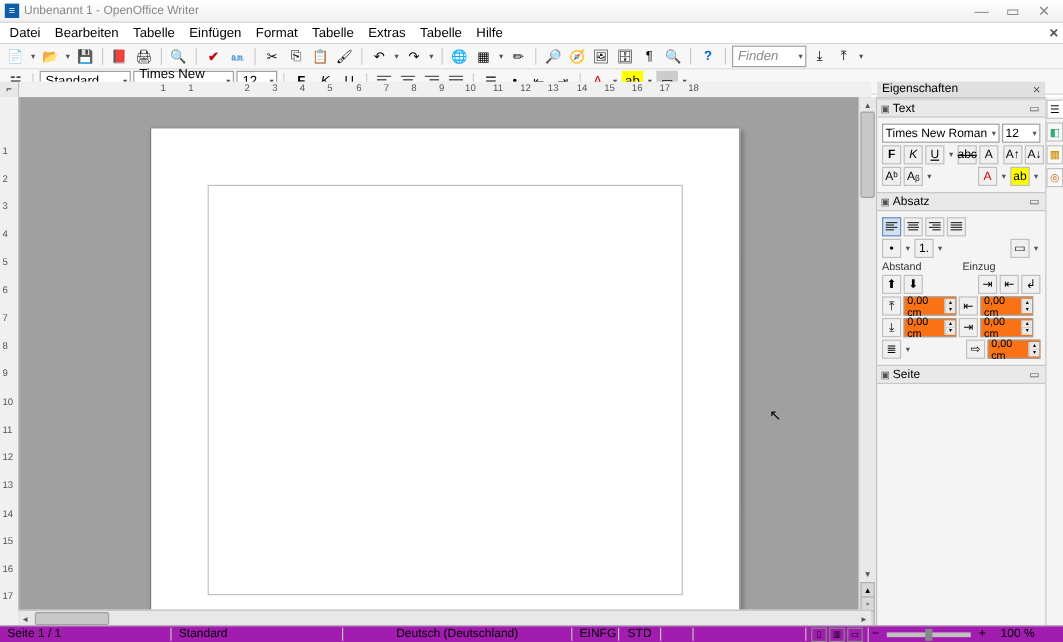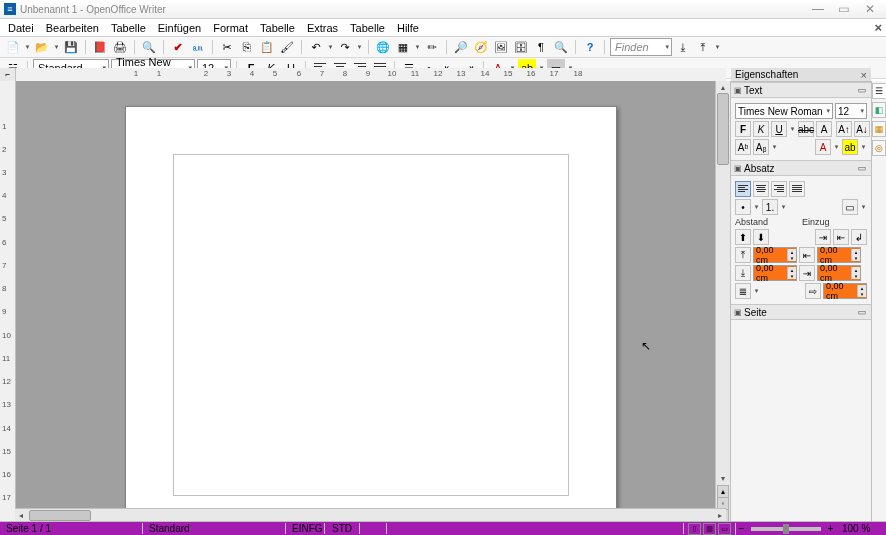--- a/index.html
+++ b/index.html
@@ -805,28 +805,29 @@
         <div class="thumb"></div>
       </div>
     <div class="harrow">▸</div>
   </div>
 
 </div>
 
 <div class="statusbar">
   <div class="cell" style="width:130px">Seite 1 / 1</div>
   <div class="cell" style="width:130px">Standard</div>
+  <div class="cell" style="width:178px;text-align:center;">Deutsch (Deutschland)</div>
   <div class="cell" style="width:26px;text-align:center;">EINFG</div>
   <div class="cell" style="width:22px;text-align:center;">STD</div>
   <div class="cell" style="width:14px"></div>
   <div class="cell" style="flex:1"></div>
   <div class="view-icons">
     <span>▯</span>
     <span>▥</span>
     <span>▭</span>
   </div>
   <div class="zoom-btn">−</div>
   <div class="slider">
       <div class="knob"></div>
     </div>
   <div class="zoom-btn">+</div>
-  <div class="cell" style="border:none;width:36px;text-align:left;padding-right:8px;">100 %</div>
+  <div class="cell" style="border:none;width:36px;text-align:center;padding-right:20px;">100 %</div>
 </div>
 
 </body></html>

